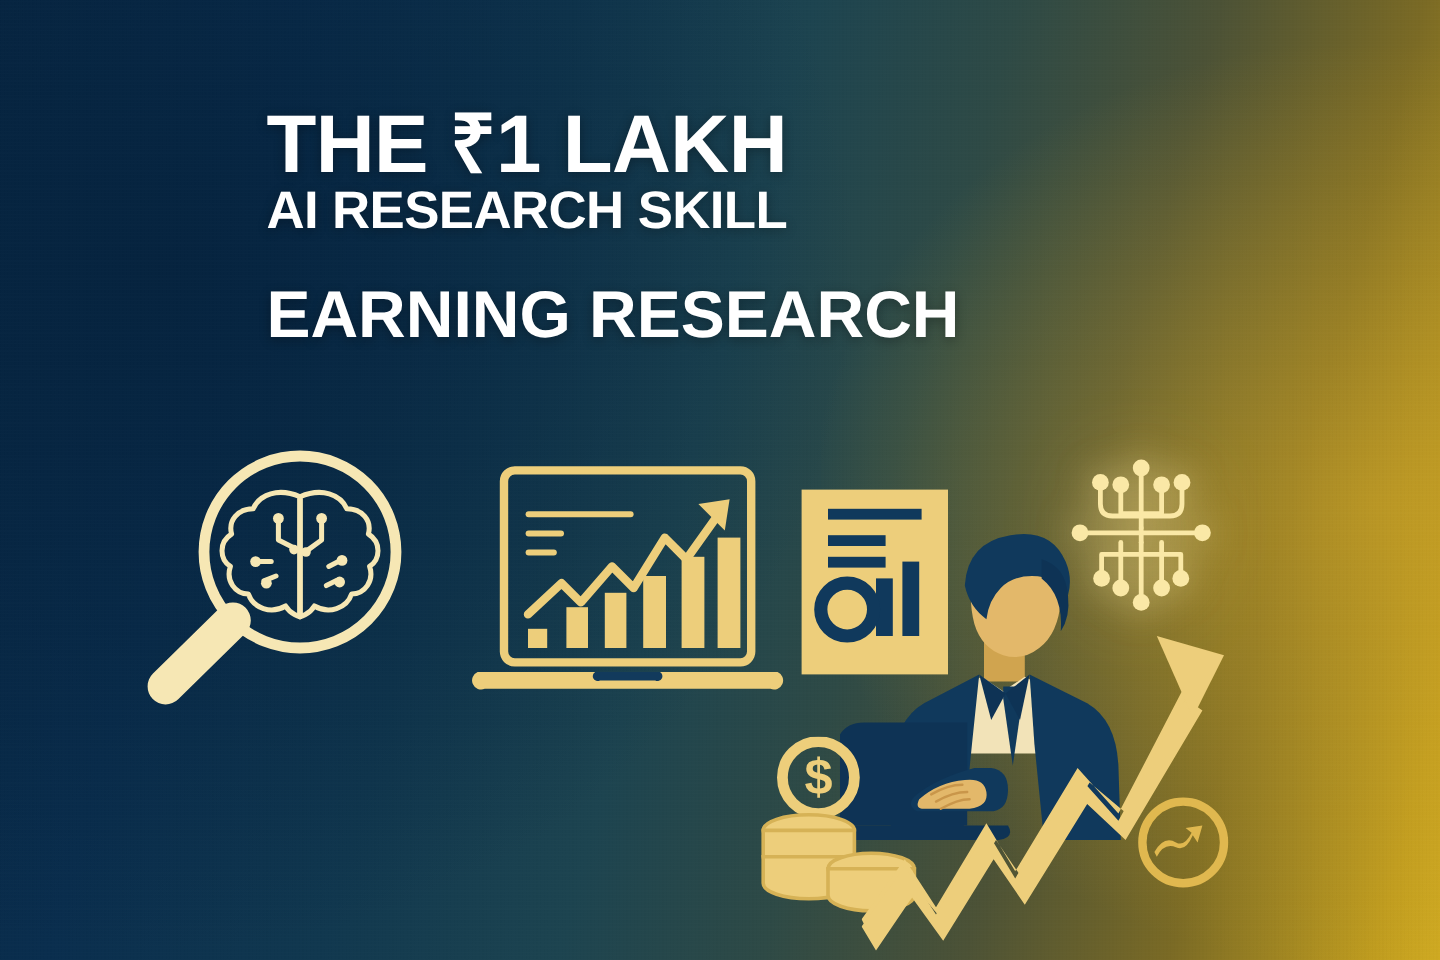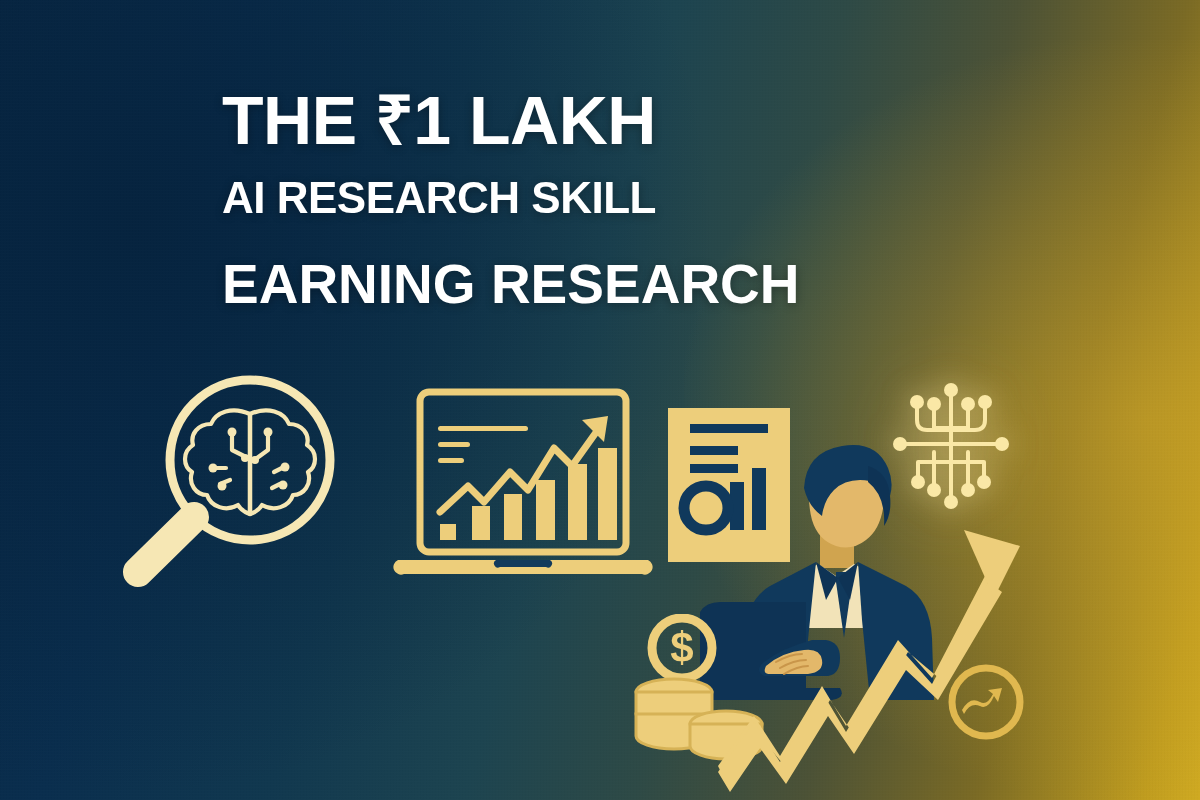--- a/index.html
+++ b/index.html
@@ -63,21 +63,21 @@
     width: 800px;
   }
   .hl-line {
     color: #ffffff;
     font-weight: 700;
     letter-spacing: -0.5px;
     line-height: 1.0;
     text-shadow: 0 2px 10px rgba(0,0,0,0.30);
     white-space: nowrap;
   }
-  #hl-line-1 { font-size: 68px; margin-bottom: 22px; }
+  #hl-line-1 { font-size: 68px; }
   #hl-line-2 { font-size: 44px; margin-bottom: 37px; }
   #hl-line-3 { font-size: 55px; letter-spacing: 0px; }
 
   
   #graphics { position: absolute; inset: 0; }
   .g { position: absolute; }
 
   #magnifier-icon      { left: 112px;  top: 372px;  width: 230px; height: 220px; }
   #laptop-chart-icon   { left: 392px;  top: 386px;  width: 262px; height: 206px; }
   #report-doc-icon     { left: 664px;  top: 404px;  width: 130px; height: 162px; }

